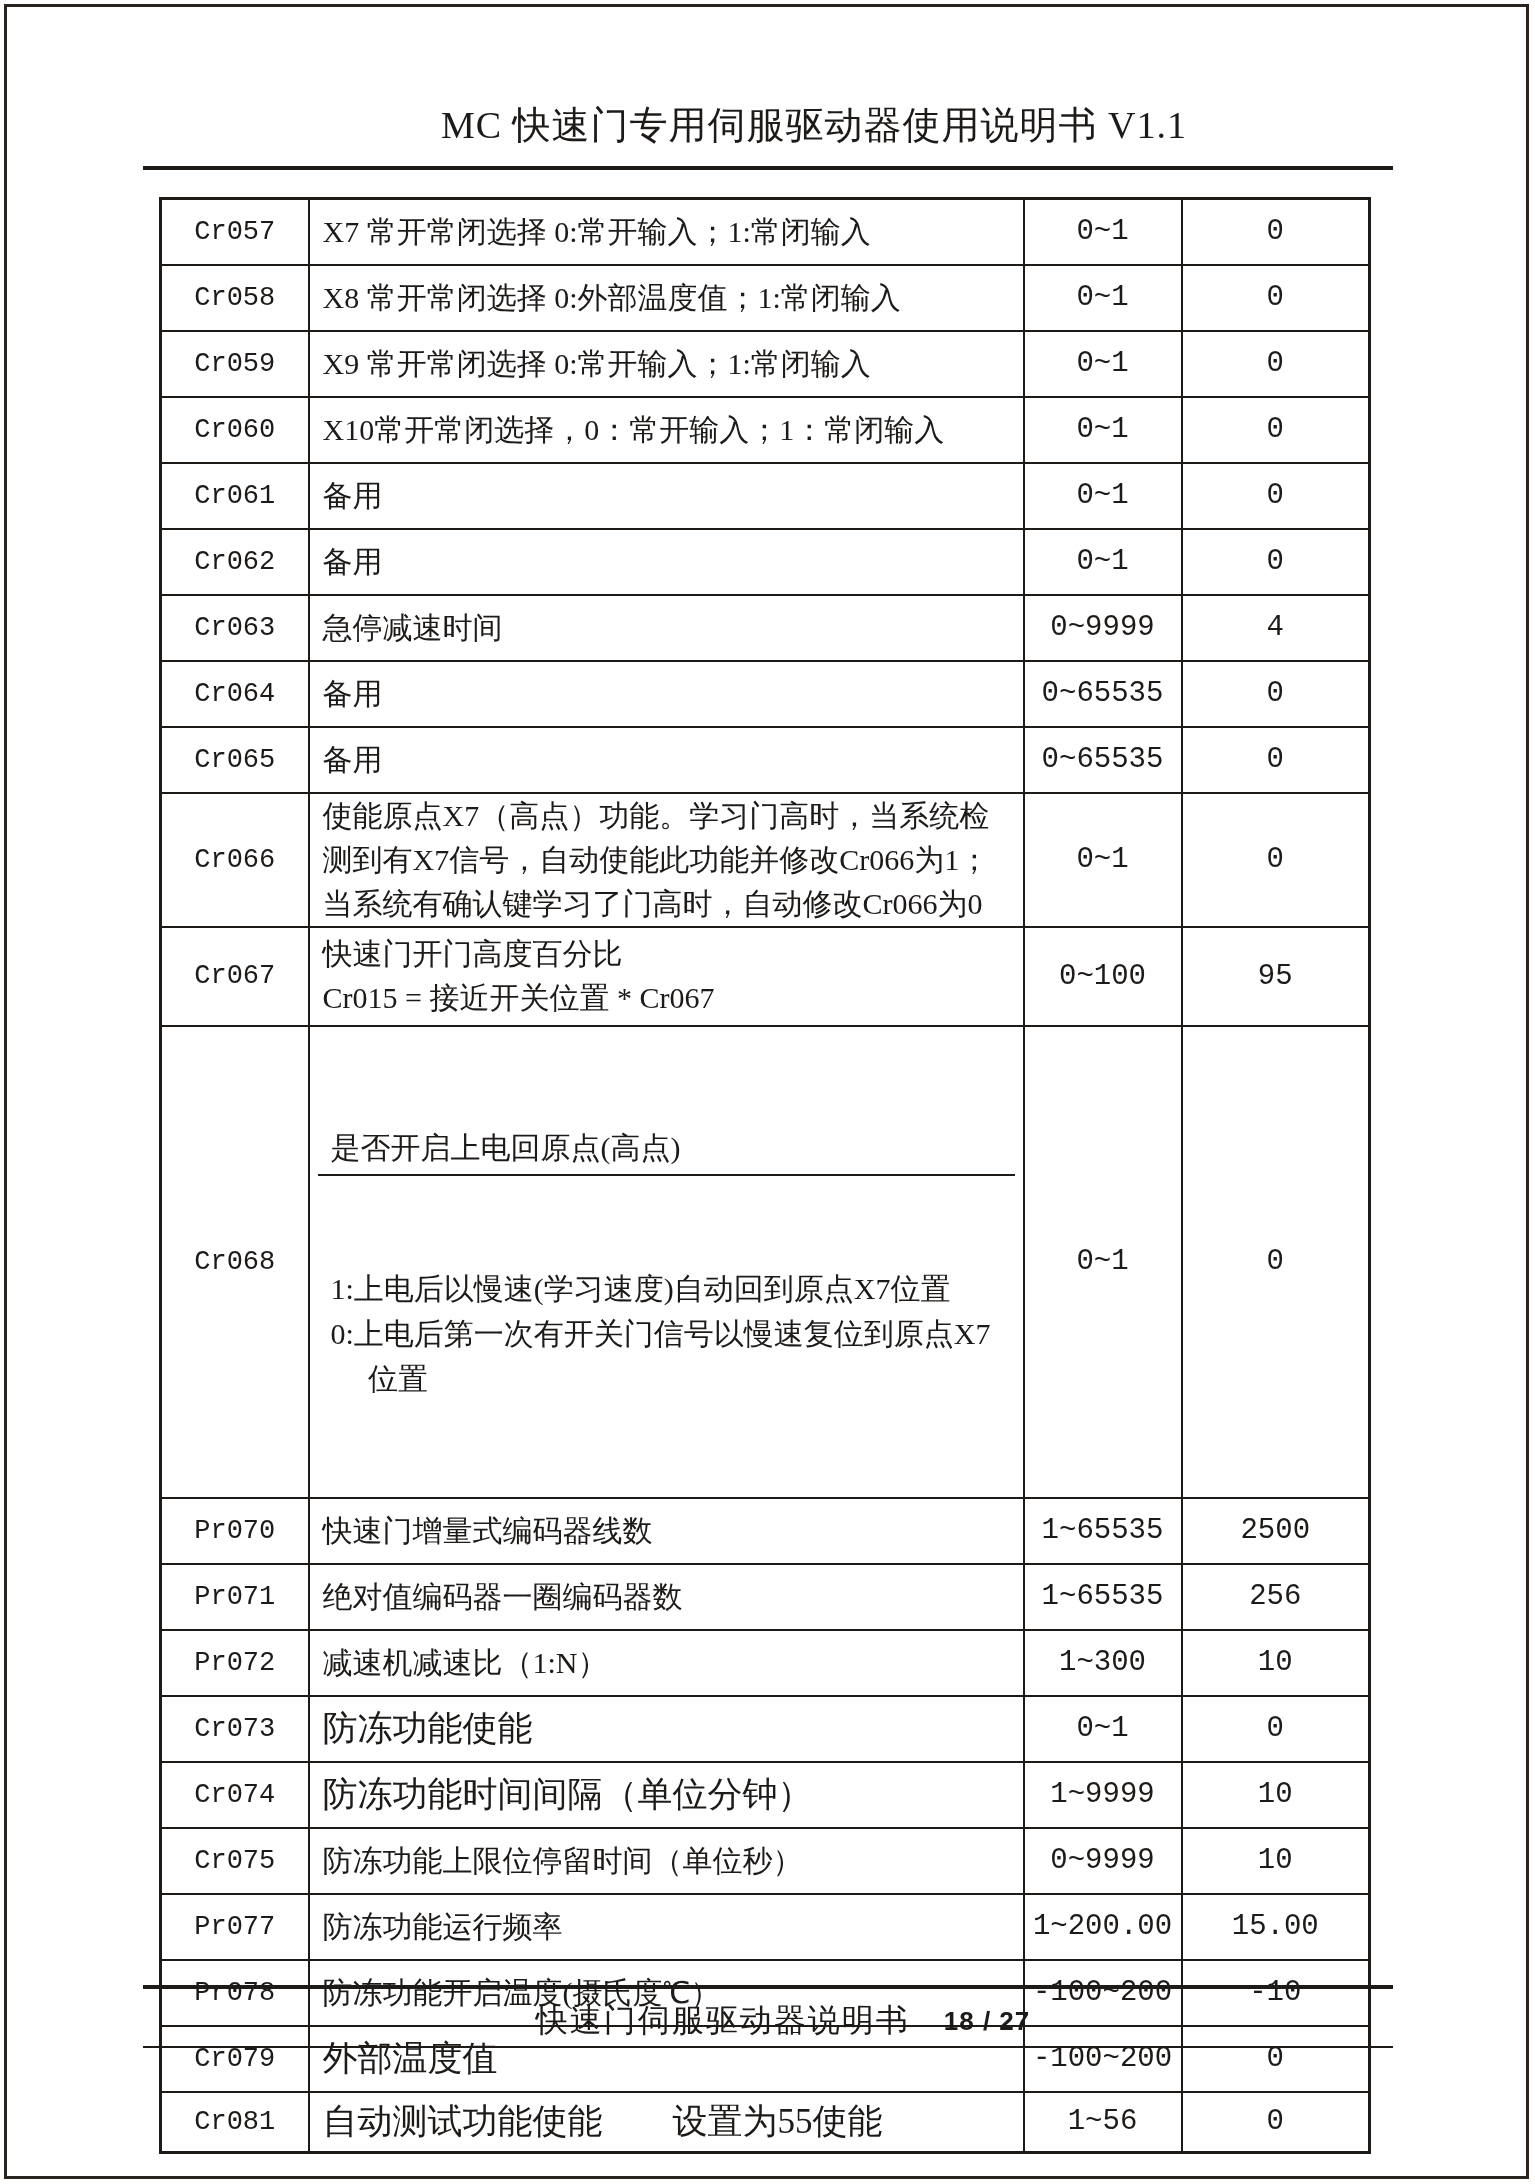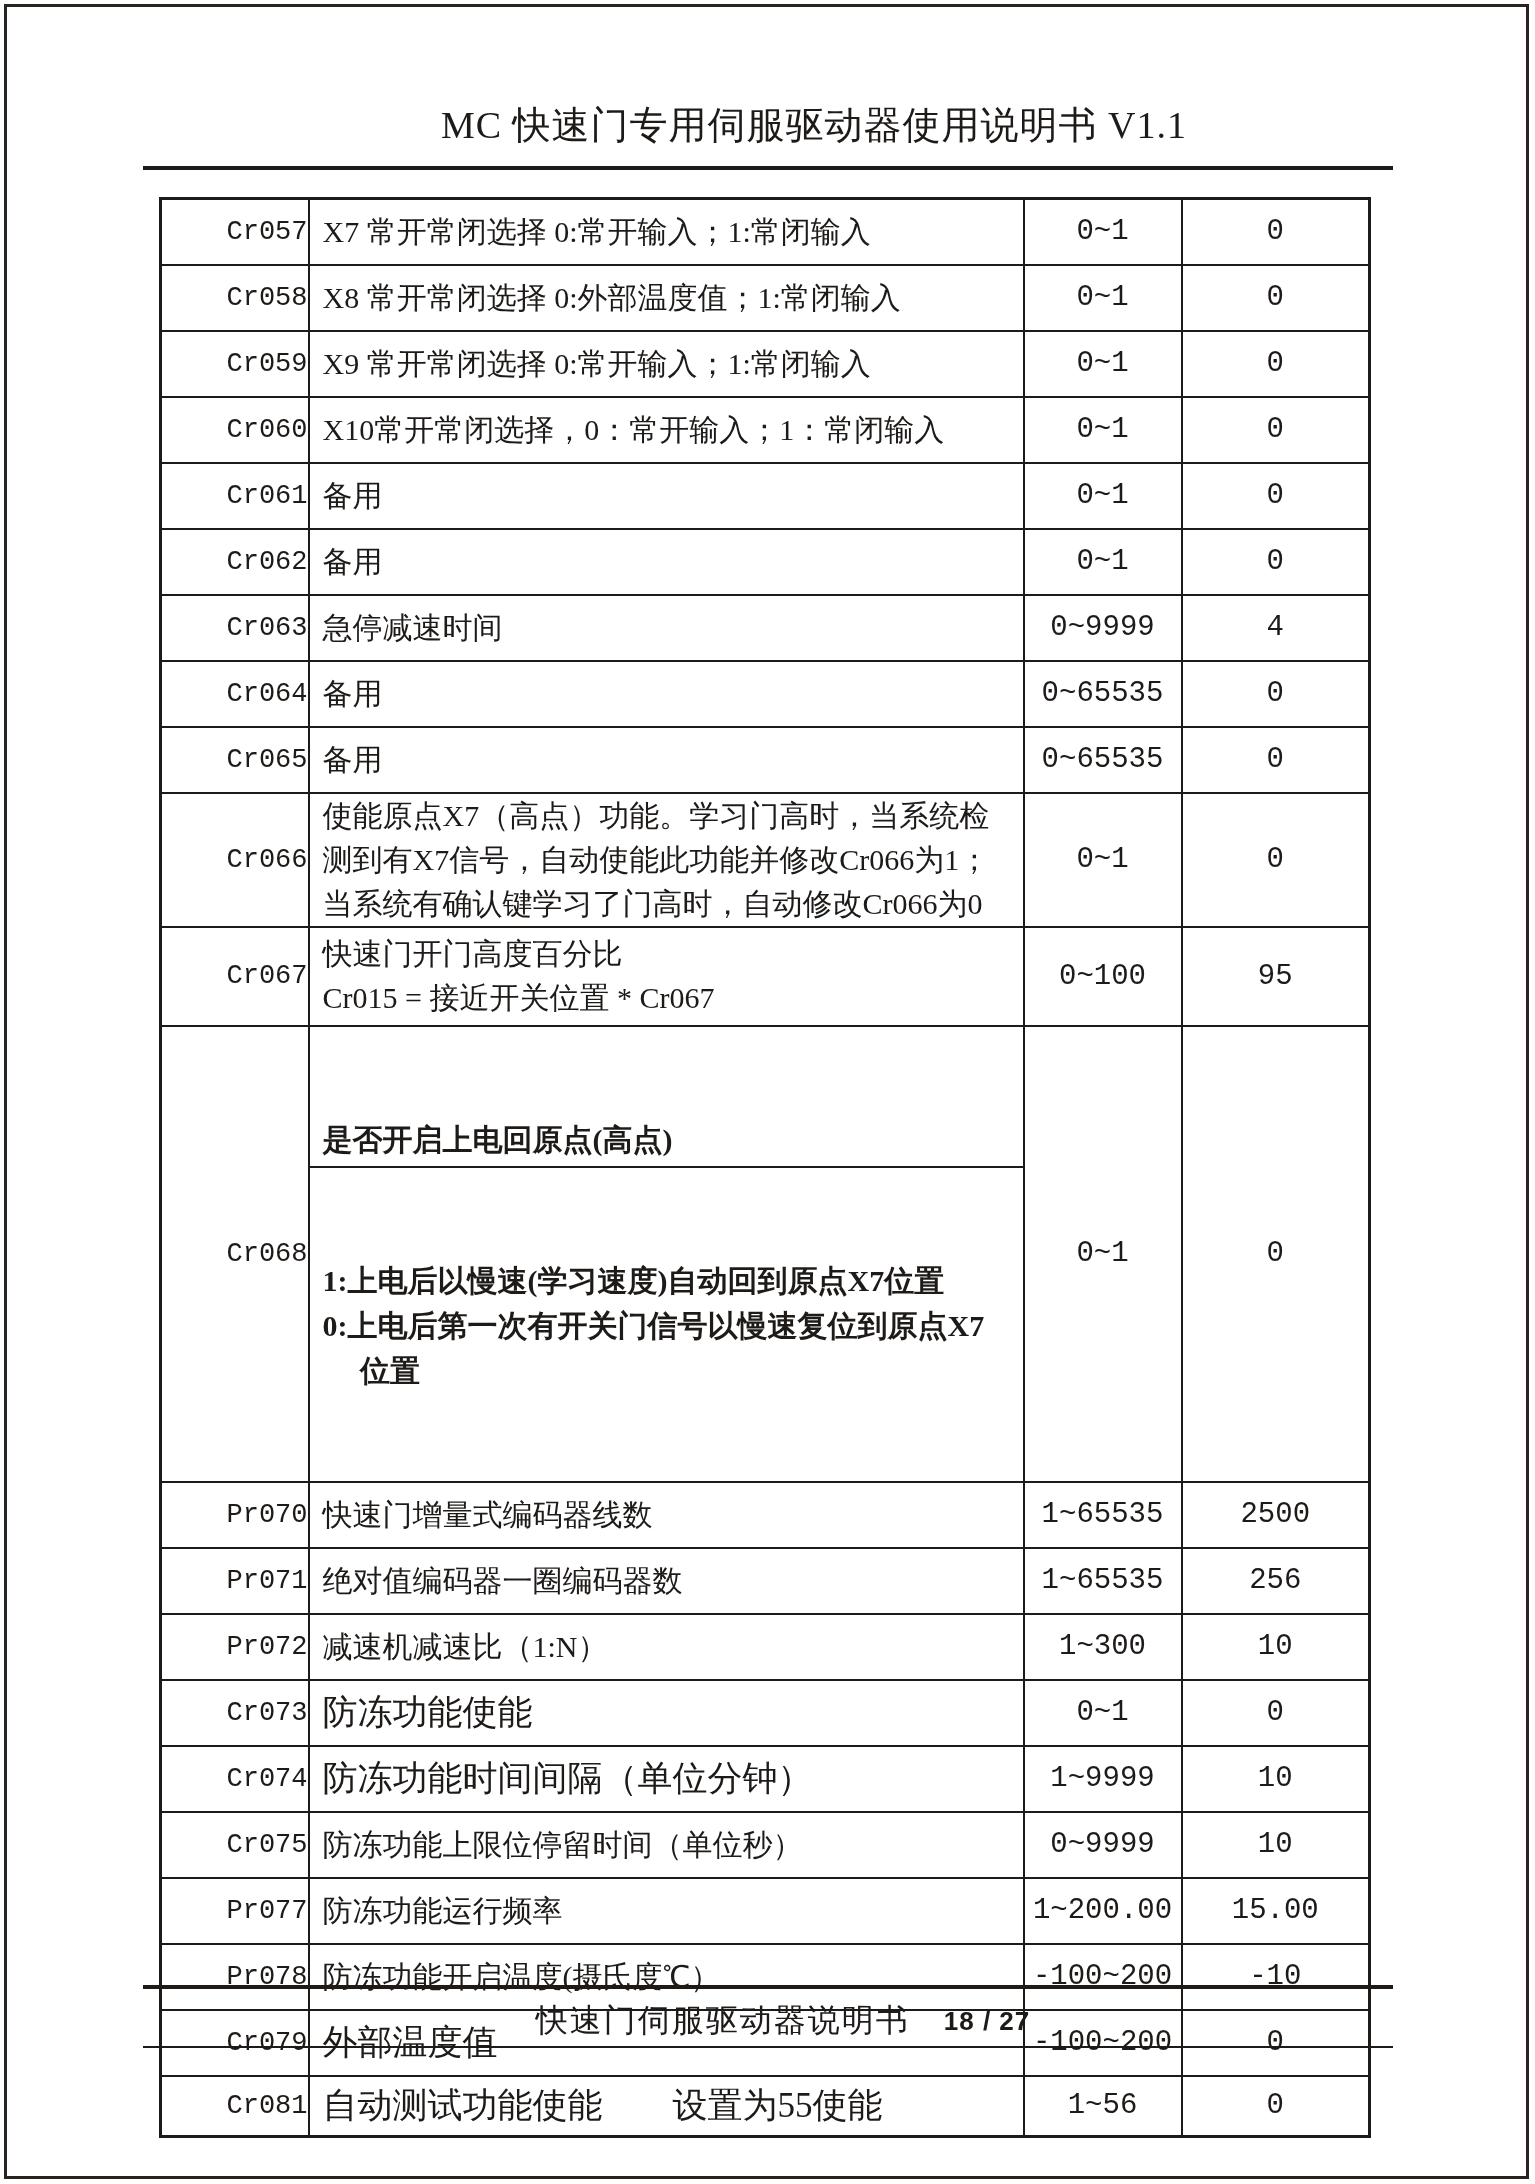--- a/index.html
+++ b/index.html
@@ -54,41 +54,41 @@
     font-size:30px;
     vertical-align:middle;
     overflow:hidden;
   }
   tr.rh{height:66px;}
   tr.rh-066{height:132px;}
   tr.rh-067{height:99px;}
   tr.rh-068{height:193px;}
   tr.rh-last{height:61px;}
   td.c-code{
-    text-align:right;
+    text-align:center;
     font-family:"Liberation Mono", monospace;
     font-size:27px;
     padding:0;
   }
   td.c-desc{
     text-align:left;
     padding:0 6px 0 13px;
     white-space:pre-wrap;
     line-height:44px;
   }
   tr.r-lg td.c-desc{font-size:35px;}
   td.c-range,td.c-value{
     text-align:center;
     font-family:"Liberation Mono","Liberation Serif", monospace;
     font-size:29px;
     padding:0;
     white-space:nowrap;
   }
   
-  td.c-desc.split{padding:0;font-weight:bold;}
+  td.c-desc.split{padding:8px;}
   .split-top{
     height:51px;
     border-bottom:2px solid #1d1a18;
     display:flex;align-items:center;
     padding-left:13px;
     white-space:pre-wrap;
   }
   .split-bottom{
     padding:2px 6px 0 13px;
     line-height:45px;

